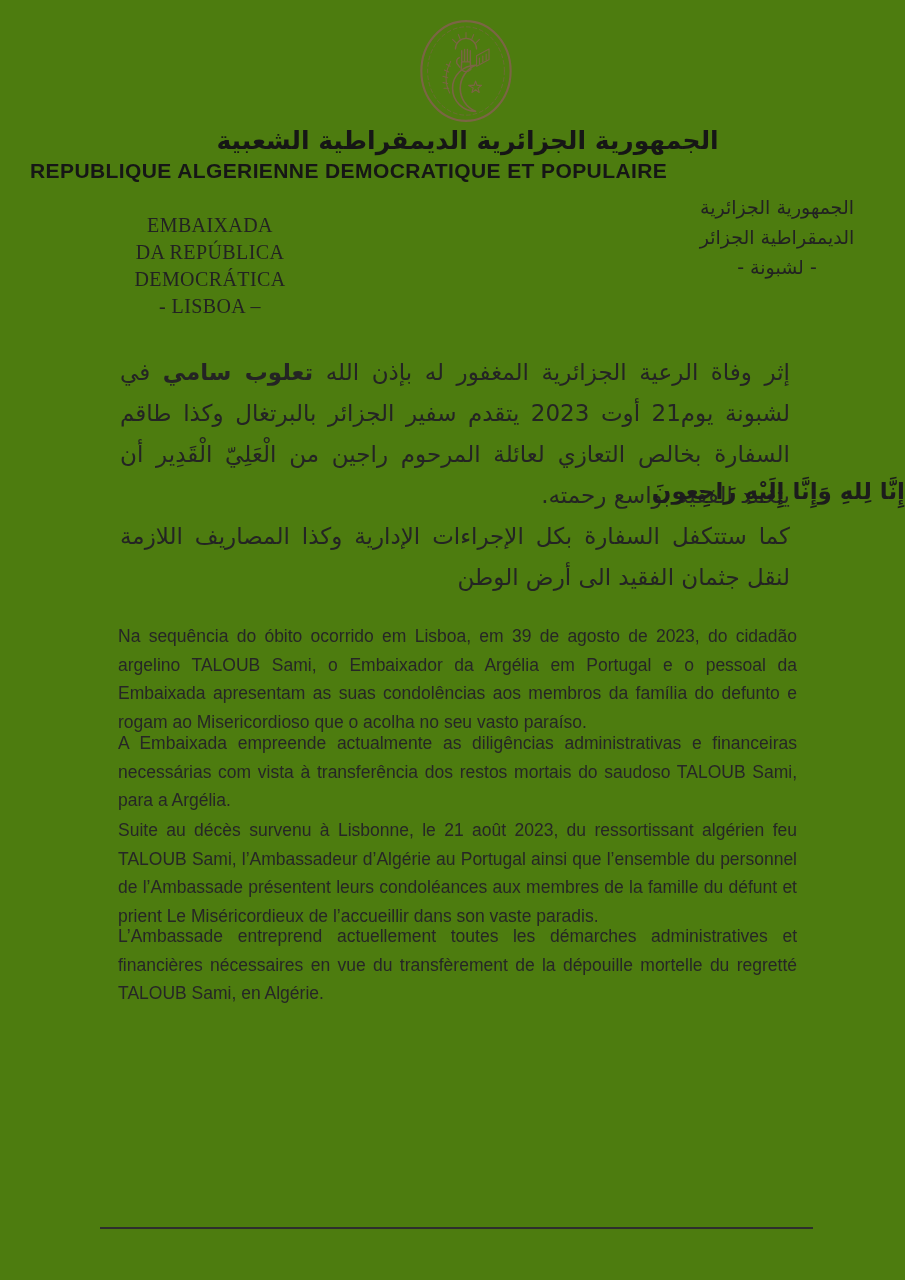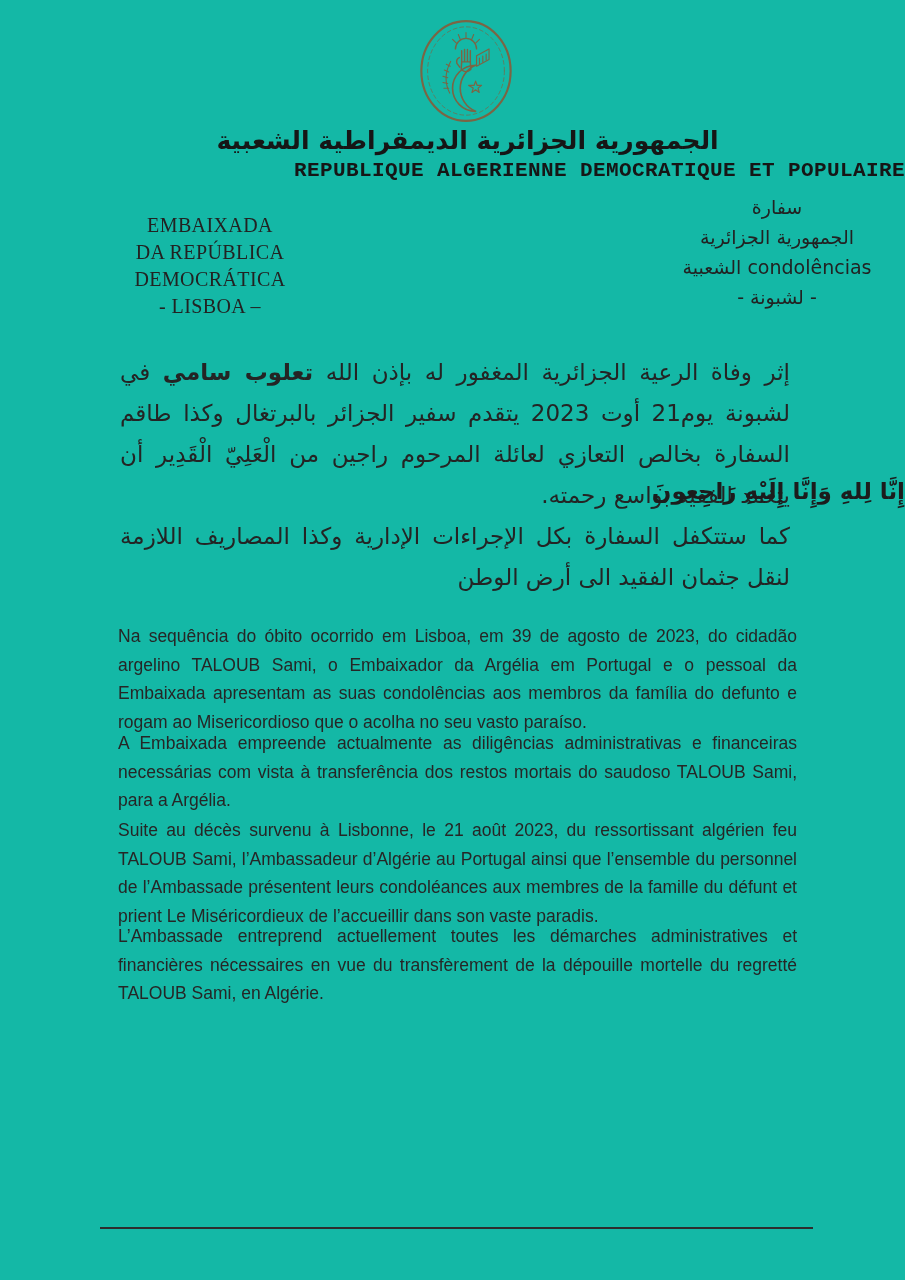--- a/index.html
+++ b/index.html
@@ -10,41 +10,41 @@
   body{
     width:905px;height:1280px;
     background:#ffffff;
     font-family:"Liberation Serif", serif;
     color:var(--ink);
   }
   .page{
     position:relative;
     width:905px;height:1280px;
     overflow:hidden;
-    background:#14b8a6;
+    background:#4d7c0f;
   }
 
   
   .emblem{
     position:absolute;top:16px;left:calc(50% + 13px);
     transform:translateX(-50%);
     width:96px;height:110px;
     color:var(--emblem);
   }
   .title-ar{
     position:absolute;top:124px;left:30px;right:0;
     text-align:center;direction:rtl;
     font-family:"DejaVu Sans", sans-serif;
     font-weight:bold;font-size:25px;line-height:34px;
     color:#161616;
   }
   .title-fr{
     position:absolute;top:159px;left:30px;right:0;
-    text-align:right;
-    font-family:Liberation Mono, monospace;
+    text-align:left;
+    font-family:Liberation Sans, sans-serif;
     font-weight:bold;font-size:21px;letter-spacing:.4px;
     color:#161616;
   }
   .block-left{
     position:absolute;top:212px;left:60px;width:300px;
     text-align:center;
     font-family:Liberation Serif, serif;
     font-size:20px;line-height:27px;letter-spacing:.4px;
     color:#222;
   }
@@ -142,23 +142,22 @@
   <div class="title-ar">الجمهورية الجزائرية الديمقراطية الشعبية</div>
   <div class="title-fr">REPUBLIQUE ALGERIENNE DEMOCRATIQUE ET POPULAIRE</div>
 
   <div class="block-left">
     <div>EMBAIXADA</div>
     <div>DA REPÚBLICA DEMOCRÁTICA</div>
     <div>- LISBOA –</div>
   </div>
 
   <div class="block-right">
-    <div>سفارة</div>
     <div>الجمهورية الجزائرية</div>
-    <div>condolências الشعبية</div>
+    <div>الديمقراطية الجزائر</div>
     <div>- لشبونة  -</div>
   </div>
 
   <p class="ar ar-p1"><span>إثر وفاة الرعية الجزائرية المغفور له بإذن الله </span><b>تعلوب سامي</b><span> في لشبونة يوم21 أوت 2023 يتقدم سفير الجزائر بالبرتغال وكذا طاقم السفارة بخالص التعازي لعائلة المرحوم راجين من الْعَلِيّ الْقَدِير أن يتغمد الفقيد بواسع رحمته.</span></p>
 
   <p class="istirja">إِنَّا لِلهِ وَإِنَّا إِلَيْهِ رَاجِعونَ</p>
 
   <p class="ar ar-p2">كما ستتكفل السفارة بكل الإجراءات الإدارية وكذا المصاريف اللازمة لنقل جثمان الفقيد الى أرض الوطن</p>
 
   <p class="latin pt-p1">Na sequência do óbito ocorrido em Lisboa, em 39 de agosto de 2023, do cidadão argelino TALOUB Sami, o Embaixador da Argélia em Portugal e o pessoal da Embaixada apresentam as suas condolências aos membros da família do defunto e rogam ao Misericordioso que o acolha no seu vasto paraíso.</p>

